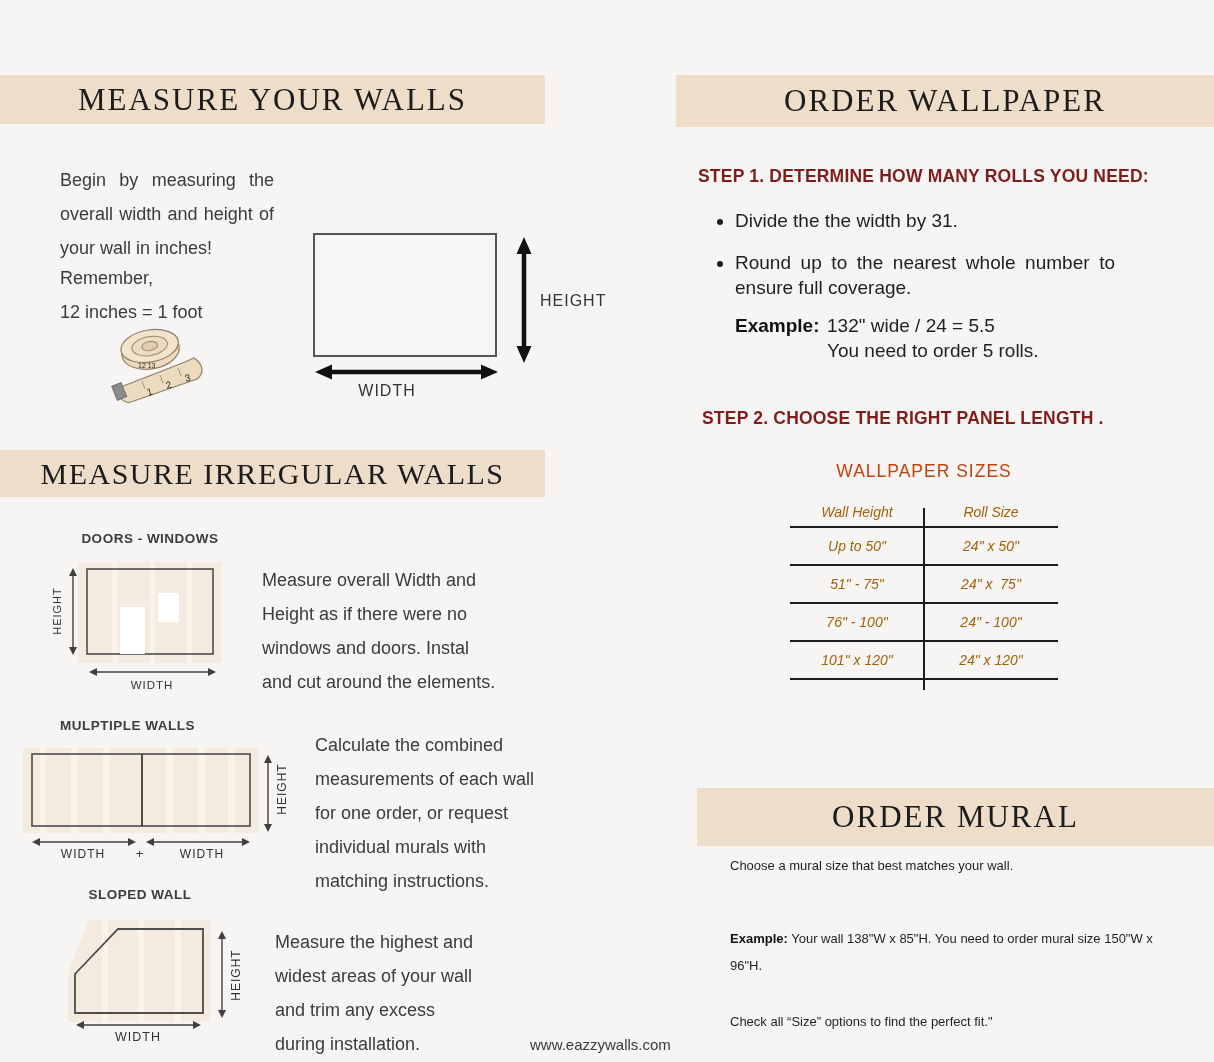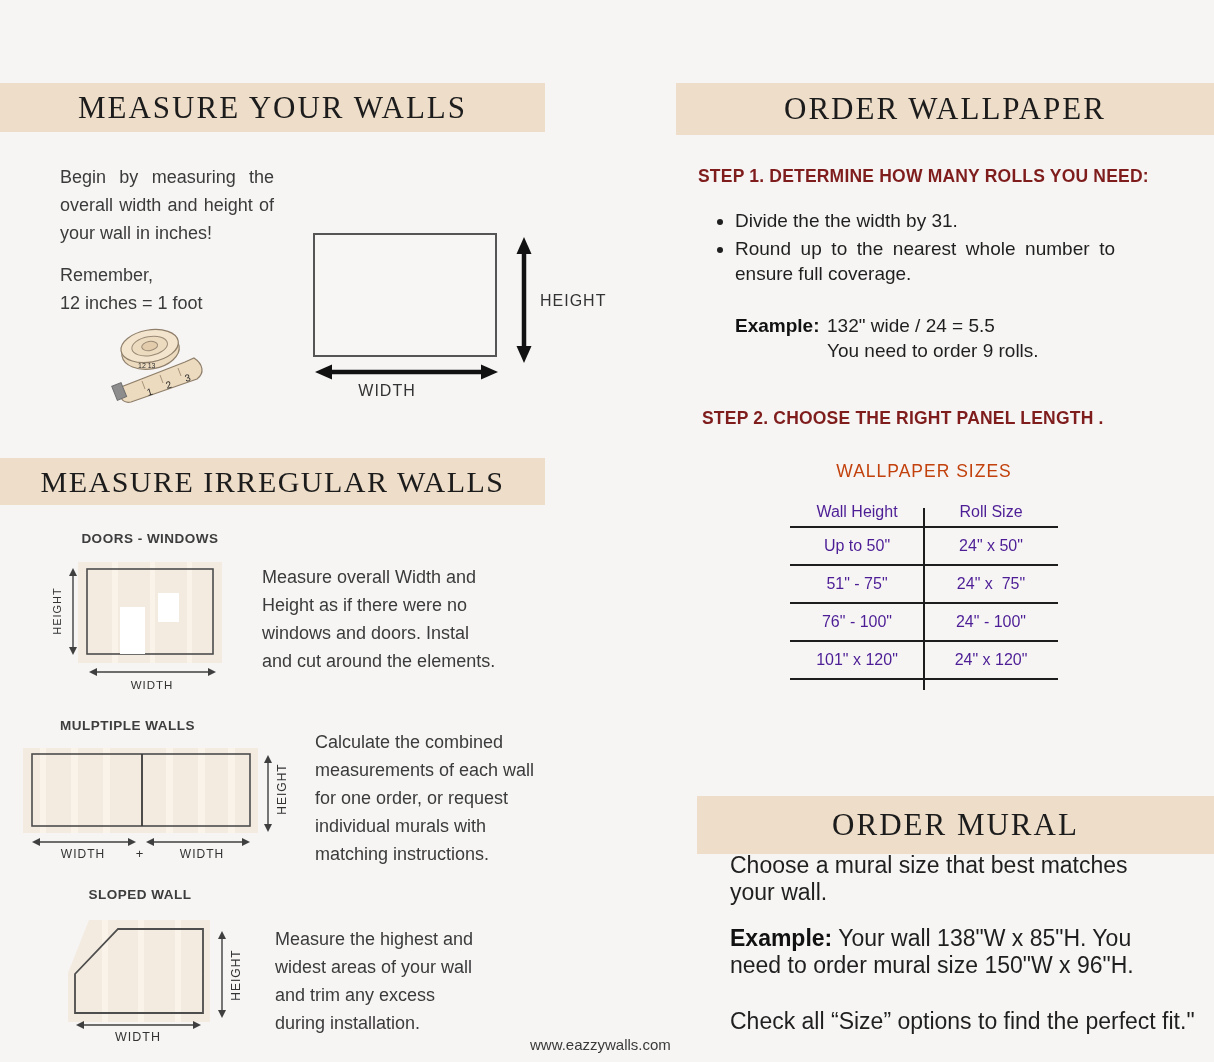--- a/index.html
+++ b/index.html
@@ -15,28 +15,27 @@
   .banner {
     position: absolute;
     background: #eeddc9;
     display: flex;
     align-items: center;
     justify-content: center;
     font-family: "Liberation Serif", serif;
     color: #1c1c1c;
     letter-spacing: 2px;
     font-size: 31px;
-    margin-top: 8px;
   }
   #banner-measure   { left: 0;     top: 75px;  width: 545px; height: 49px; }
   #banner-irregular { left: 0;     top: 450px; width: 545px; height: 47px; font-size: 30px; letter-spacing: 1.5px; }
   #banner-order-wp  { left: 676px; top: 75px;  width: 538px; height: 52px; }
   #banner-order-mural { left: 697px; top: 788px; width: 517px; height: 58px; }
 
-  .body-text { font-size: 18px; line-height: 28px; color: #3b3b3b; }
+  .body-text { font-size: 18px; line-height: 34px; color: #3b3b3b; }
   #intro-text    { left: 60px;  top: 163px; width: 214px; text-align: justify; }
   #remember-text { left: 60px;  top: 261px; }
   #doors-text    { left: 262px; top: 563px; width: 242px; }
   #multiple-text { left: 315px; top: 728px; width: 224px; }
   #sloped-text   { left: 275px; top: 925px; width: 212px; }
 
   .diagram-heading {
     position: absolute;
     font-size: 13.5px;
     font-weight: bold;
@@ -62,46 +61,46 @@
     position: absolute;
     left: 715px; top: 208px;
     width: 400px;
     padding-left: 20px;
     font-size: 19px;
     line-height: 25.5px;
     color: #1f1f1f;
     text-align: justify;
     list-style-position: outside;
   }
-  #step1-bullets li + li { margin-top: 2px; }
+  #step1-bullets li + li { margin-top: 16px; }
 
   #example1 { left: 735px; top: 313px; font-size: 19px; line-height: 25px; color: #1f1f1f; }
   #example1 .ex-line { display: flex; }
   #example1 .ex-label { font-weight: bold; width: 92px; color: #111; }
   #example1 .ex-note { margin-left: 92px; }
 
   #wp-sizes-title {
     position: absolute;
     left: 790px; top: 461px; width: 268px;
     text-align: center;
     font-size: 17.5px;
     letter-spacing: 1px;
     color: #c2410c;
   }
   #wp-table { position: absolute; left: 790px; top: 498px; width: 268px; }
   .wp-row  { display: flex; height: 38px; border-bottom: 2px solid #1d1d1d; }
   .wp-head { height: 30px; border-bottom: 2px solid #1d1d1d; }
   .wp-cell {
     width: 50%;
     display: flex; align-items: center; justify-content: center;
-    font-size: 16px; color: #4c1d95; white-space: pre;
+    font-size: 14px; color: #a16207; white-space: pre; font-style: italic;
   }
   #wp-vline { position: absolute; left: 133px; top: 10px; width: 2px; height: 182px; background: #1d1d1d; }
 
-  .mural-text { position: absolute; font-size: 23px; line-height: 27px; color: #1f1f1f; }
+  .mural-text { position: absolute; font-size: 13px; line-height: 27px; color: #1f1f1f; }
   #mural-intro   { left: 730px; top: 852px;  width: 400px; }
   #mural-example { left: 730px; top: 925px;  width: 432px; }
   #mural-check   { left: 730px; top: 1008px; width: 480px; }
   .inline-bold { font-weight: bold; color: #111; }
 
   #site-url { left: 530px; top: 1036px; font-size: 15px; color: #3a3a3a; }
 
   svg { position: absolute; overflow: visible; }
   svg text { font-family: "Liberation Sans", sans-serif; fill: #2c2c2c; }
   .lbl-sm { letter-spacing: 1px; fill: #333; }
@@ -247,21 +246,21 @@
 <ul id="step1-bullets">
   <li>Divide the the width by 31.</li>
   <li>Round up to the nearest whole number to ensure full coverage.</li>
 </ul>
 
 <div class="abs" id="example1">
   <div class="ex-line">
     <span class="ex-label">Example:</span>
     <span>132" wide / 24 = 5.5</span>
   </div>
-  <div class="ex-note">You need to order 9 rolls.</div>
+  <div class="ex-note">You need to order 5 rolls.</div>
 </div>
 
 <div class="step-heading" id="step2-heading">STEP 2. CHOOSE THE RIGHT PANEL LENGTH .</div>
 
 <div id="wp-sizes-title">WALLPAPER SIZES</div>
 
 <div id="wp-table">
   <div class="wp-row wp-head">
     <div class="wp-cell">Wall Height</div>
     <div class="wp-cell">Roll Size</div>

